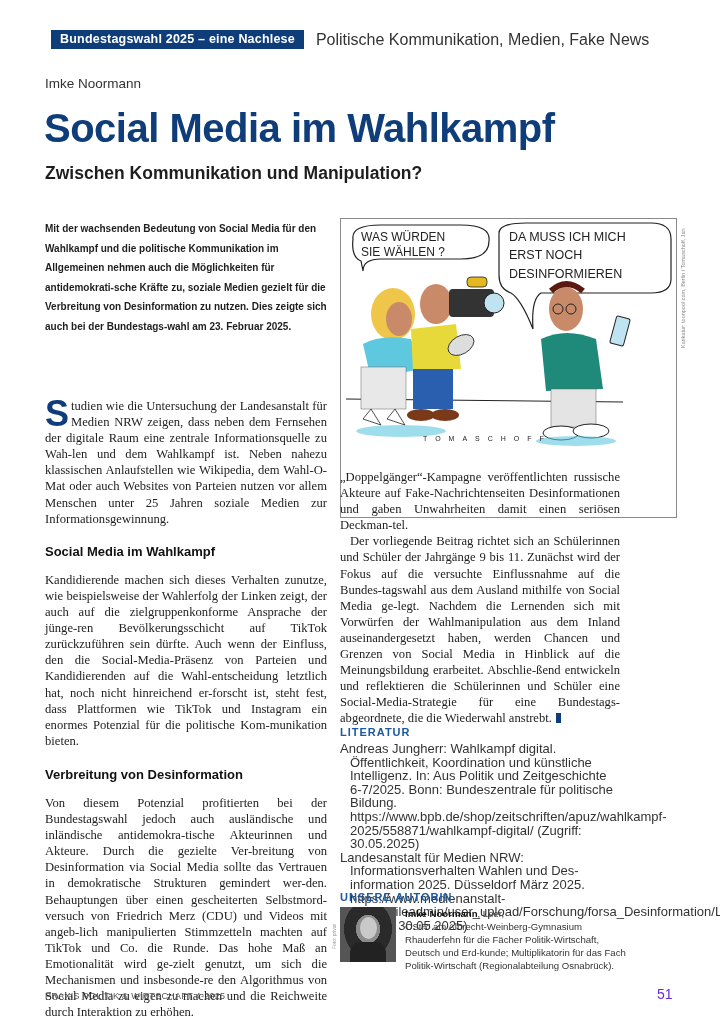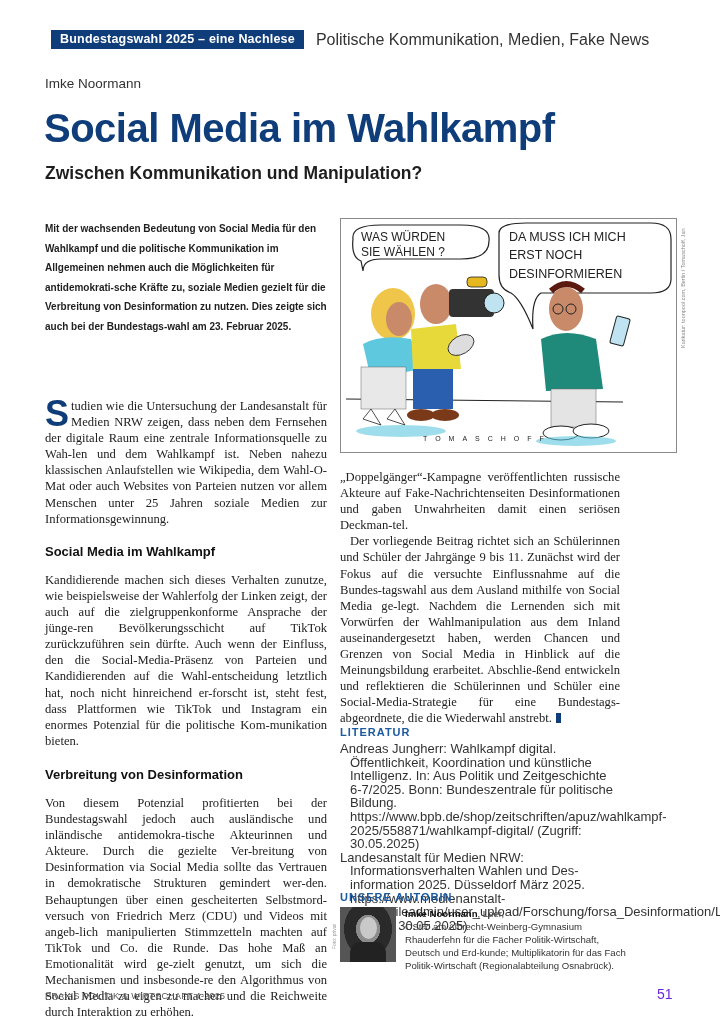--- a/index.html
+++ b/index.html
@@ -9,21 +9,21 @@
   .topbar { position: absolute; left: 43px; top: 30px; height: 19px; display: flex; align-items: center; margin-left: 8px; }
   .topbar .band { background: #0f3d7a; color: #fff; font-weight: bold; font-size: 12.5px; padding: 0 9px; height: 19px; line-height: 19px; letter-spacing: 0.2px; }
   .topbar .topics { margin-left: 12px; font-size: 16px; color: #333; }
 
   .author-top { position: absolute; left: 45px; top: 76px; font-size: 13.5px; color: #333; }
   .title { position: absolute; left: 44px; top: 104px; font-size: 40px; font-weight: bold; color: #0f3d7a; letter-spacing: -0.5px; line-height: 48px; white-space: nowrap; }
   .subtitle { position: absolute; left: 45px; top: 163px; font-size: 17.5px; font-weight: bold; color: #1e1e1e; white-space: nowrap; }
 
   .lead { position: absolute; left: 45px; top: 219px; width: 282px; font-size: 10px; font-weight: bold; line-height: 19.6px; color: #1e1e1e; }
 
-  .cartoon { position: absolute; left: 340px; top: 218px; width: 337px; height: 235px; border: 1px solid #8a8a8a; background: #fff; overflow: hidden; }
+  .cartoon { position: absolute; left: 340px; top: 218px; width: 337px; height: 300px; border: 1px solid #8a8a8a; background: #fff; overflow: hidden; }
   .credit-vert { position: absolute; left: 680px; top: 218px; width: 10px; height: 130px; }
   .credit-vert span { position: absolute; left: 0; top: 130px; transform: rotate(-90deg); transform-origin: 0 0; white-space: nowrap; font-size: 5.5px; color: #888; }
 
   .col-left { position: absolute; left: 45px; top: 398px; width: 282px; }
   .col-right { position: absolute; left: 340px; top: 469px; width: 280px; }
   .serif { font-family: "Liberation Serif", serif; font-size: 12.6px; line-height: 16.1px; color: #222; text-align: justify; hyphens: manual; }
   .serif p { margin: 0; }
   .serif p.indent { text-indent: 10px; }
   .dropcap { float: left; font-family: "Liberation Sans", sans-serif; font-weight: bold; color: #0f3d7a; font-size: 36px; line-height: 28px; margin: 2px 2px 0 0; height: 30px; }
   .h2 { font-family: "Liberation Sans", sans-serif; font-weight: bold; font-size: 13px; color: #111; margin: 15px 0 12px 0; }

